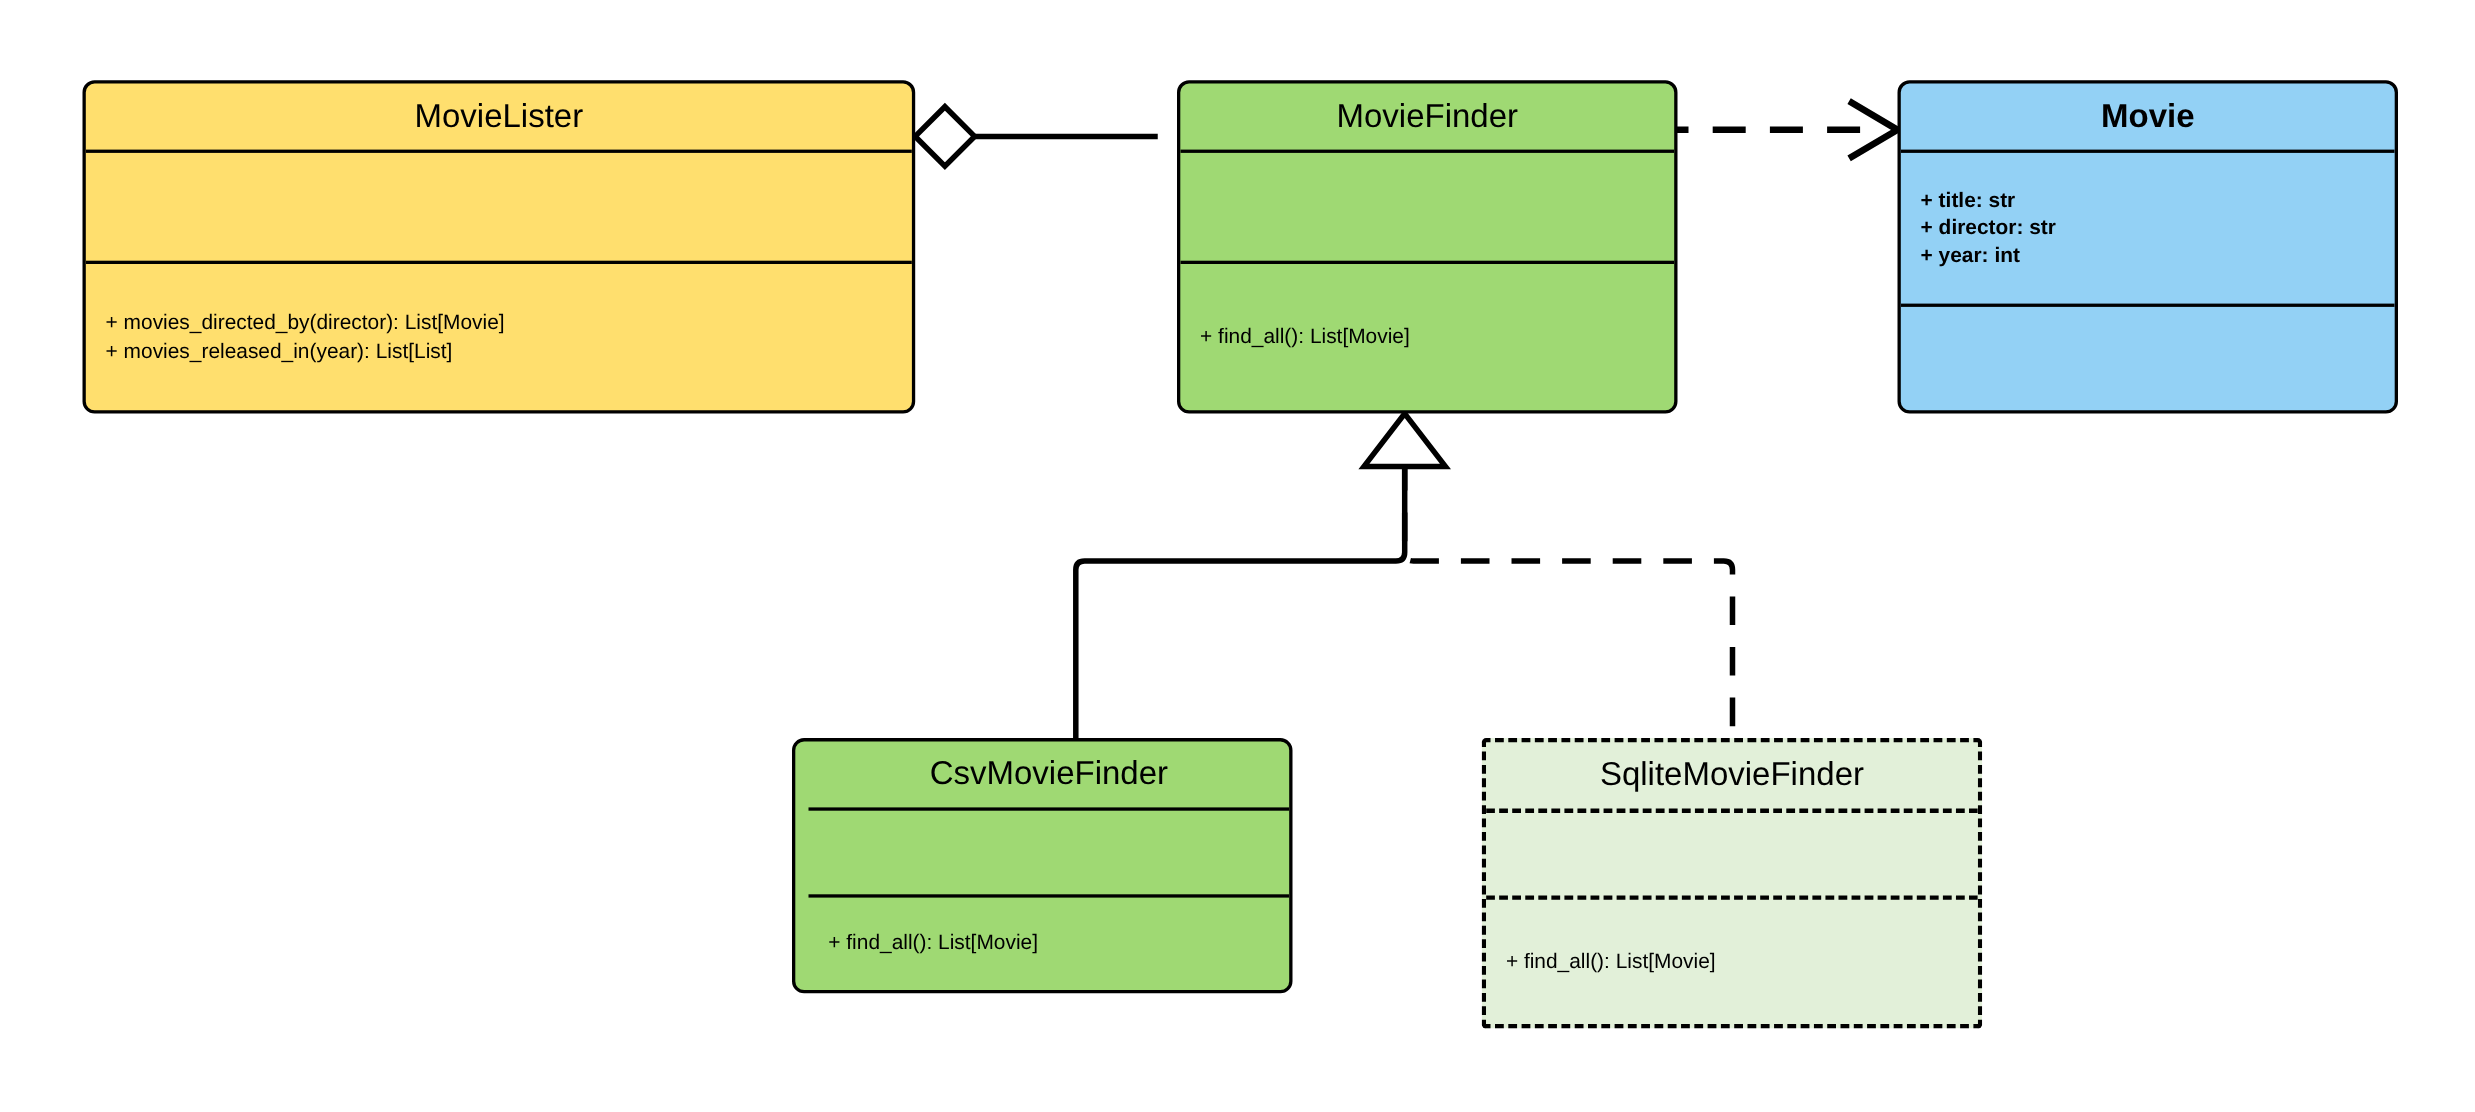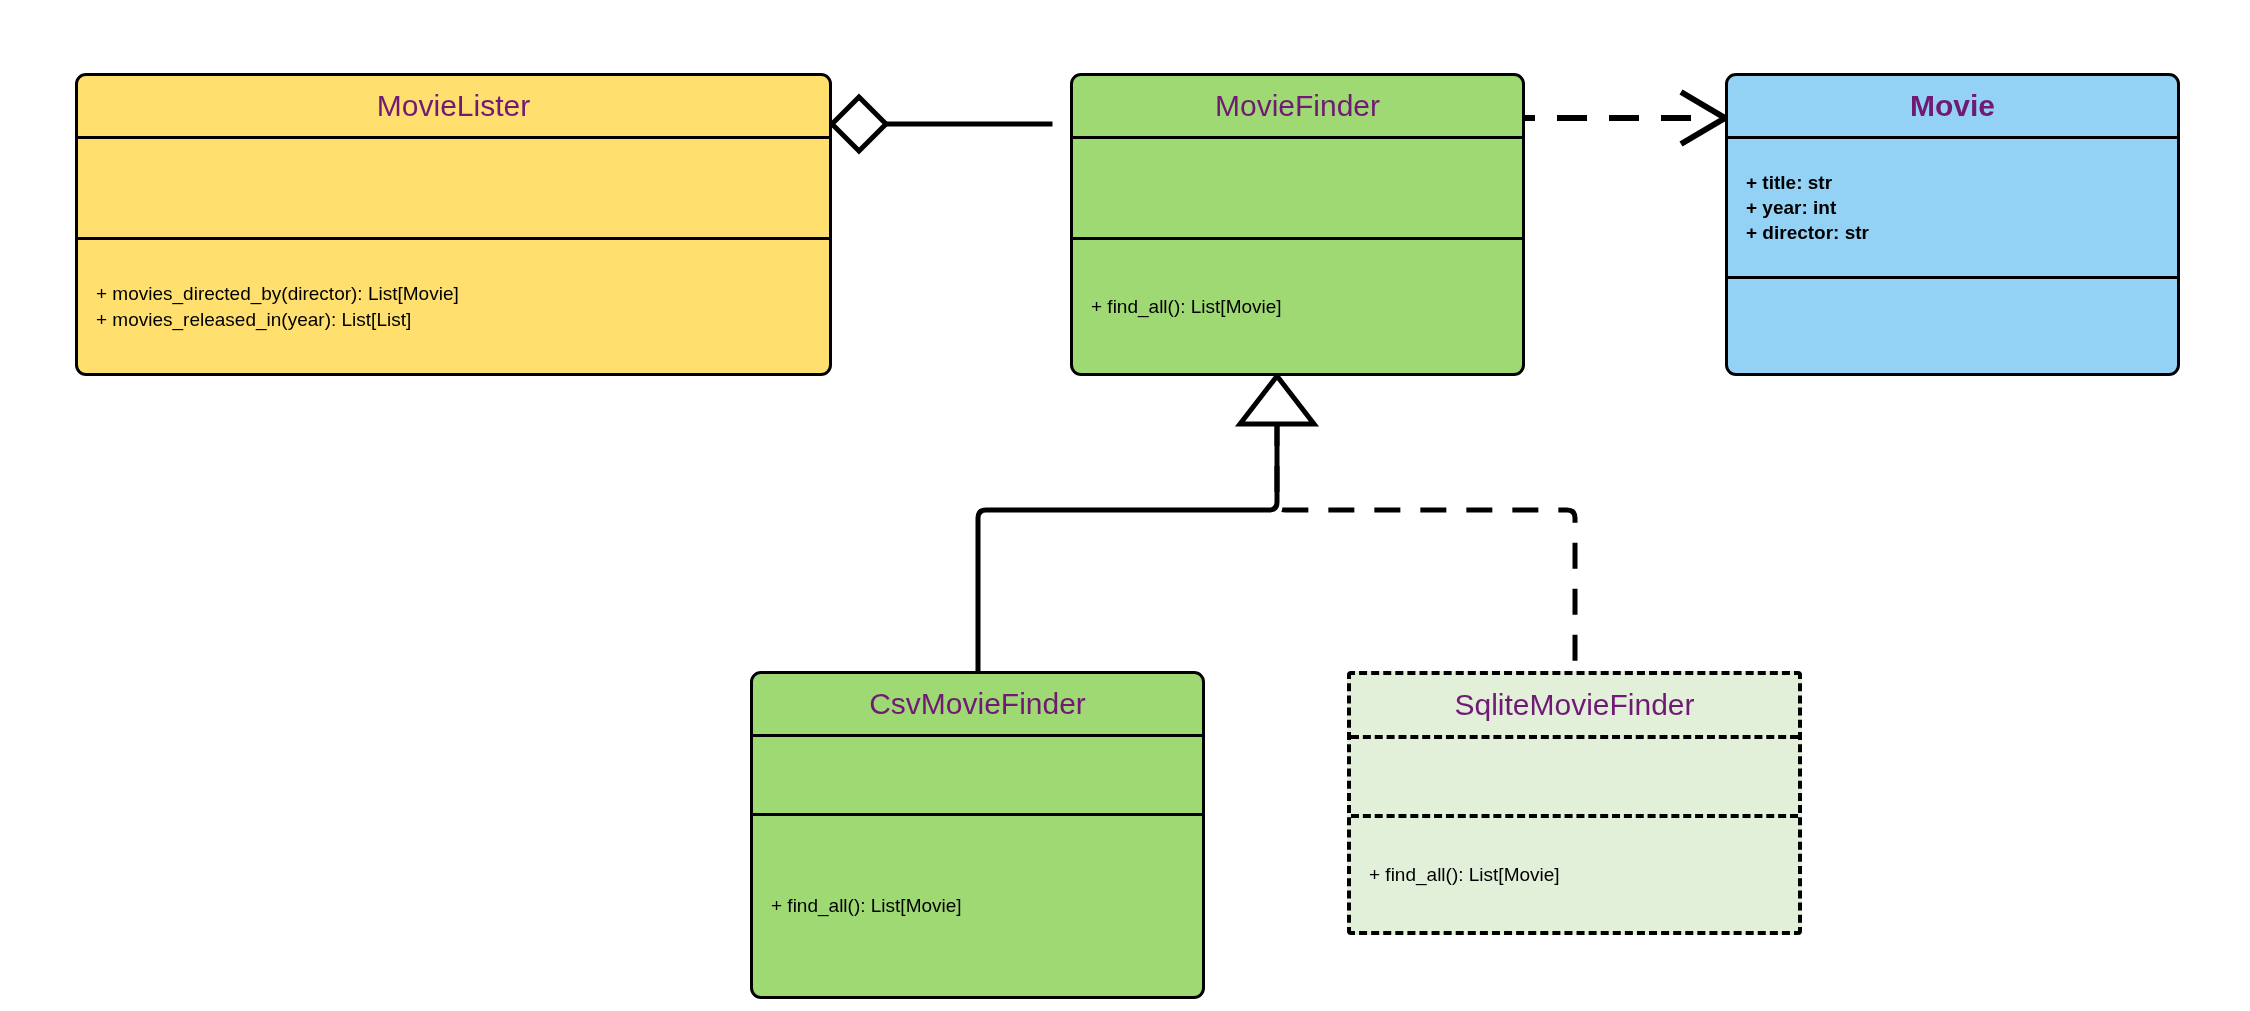--- a/index.html
+++ b/index.html
@@ -58,42 +58,42 @@
     border-top: 3px solid #000000;
   }
   .is-dashed .uml-compartment + .uml-compartment {
     border-top: 4px dashed #000000;
   }
 
   .uml-title {
     text-align: center;
     font-size: 30px;
     line-height: 1.15;
-    color: #701a75;
+    color: #000000;
     padding: 0 10px;
   }
 
   .uml-member-list {
     padding: 0 18px;
   }
   .uml-member {
     font-size: 19px;
     line-height: 1.33;
     color: #000000;
     white-space: nowrap;
     text-align: left;
   }
   .uml-member:empty { display: none; }
 
   
   #class-movielister      { left: 75px;   top: 73px;  width: 757px; height: 303px; }
   #class-moviefinder      { left: 1050px; top: 73px;  width: 455px; height: 303px; margin-left: 20px; }
   #class-movie            { left: 1725px; top: 73px;  width: 455px; height: 303px; font-weight: bold; }
   
-  #class-csvmoviefinder   { left: 750px;  top: 671px; width: 455px; height: 328px; }
+  #class-csvmoviefinder   { left: 720px;  top: 671px; width: 455px; height: 232px; padding-left: 12px; }
   #class-sqlitemoviefinder{ left: 1347px; top: 671px; width: 455px; height: 264px; }
 
   
   #class-movielister       .c-title { height: 60px; }
   #class-movielister       .c-attrs { height: 101px; }
   #class-movielister       .c-ops   { flex: 1 1 auto; }
 
   #class-moviefinder       .c-title { height: 60px; }
   #class-moviefinder       .c-attrs { height: 101px; }
   #class-moviefinder       .c-ops   { flex: 1 1 auto; }
@@ -168,22 +168,22 @@
       <div class="uml-member">+ find_all(): List[Movie]</div>
     </div>
   </div>
 
   <div class="uml-class fill-blue" id="class-movie">
     <div class="uml-compartment c-title">
       <div class="uml-title">Movie</div>
     </div>
     <div class="uml-compartment c-attrs uml-member-list">
       <div class="uml-member">+ title: str</div>
+      <div class="uml-member">+ director: str</div>
       <div class="uml-member">+ year: int</div>
-      <div class="uml-member">+ director: str</div>
     </div>
     <div class="uml-compartment c-ops uml-member-list">
       
     </div>
   </div>
 
   <div class="uml-class fill-green" id="class-csvmoviefinder">
     <div class="uml-compartment c-title">
       <div class="uml-title">CsvMovieFinder</div>
     </div>

